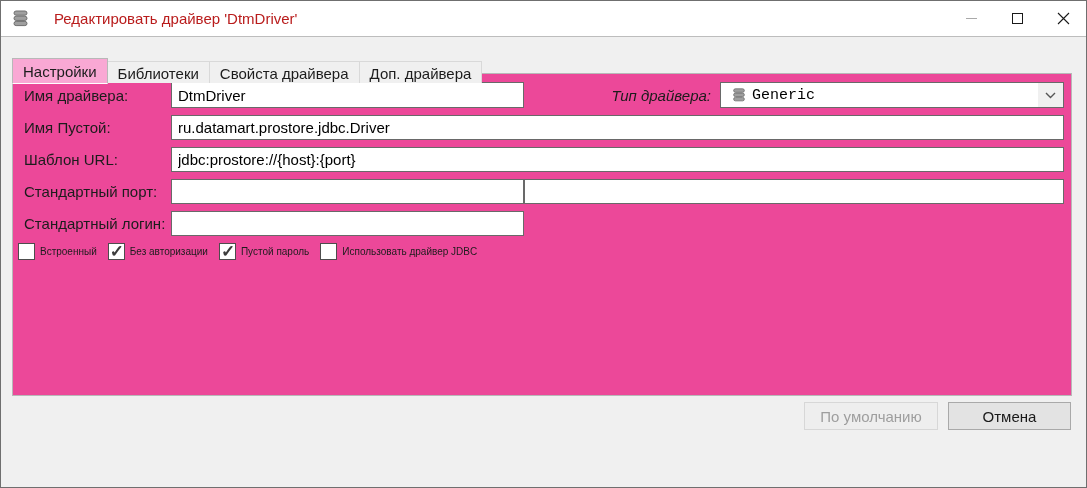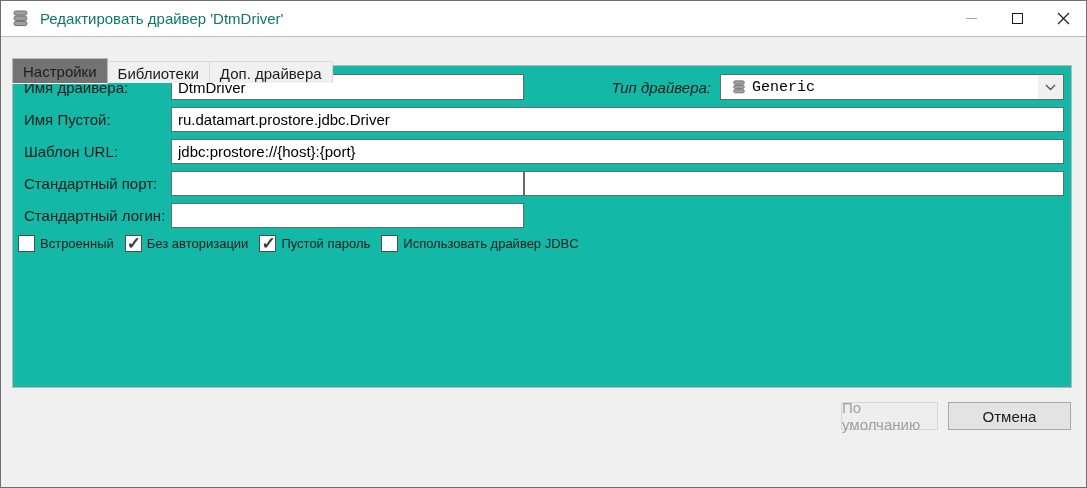--- a/index.html
+++ b/index.html
@@ -7,42 +7,42 @@
   .dialog {
     position:relative; width:1087px; height:488px; background:#f0f0f0;
     border:1px solid #6f6f6f; overflow:hidden;
   }
   
   .titlebar {
     height:36px; background:#ffffff; border-bottom:1px solid #bdbdbd;
     display:flex; align-items:center;
   }
   .titlebar .app-icon { margin-left:11px; width:17px; height:17px; flex:none; }
-  .titlebar .title-text { margin-left:11px; font-size:15px; color:#0f766e; white-space:nowrap; }
+  .titlebar .title-text { margin-left:25px; font-size:15px; color:#b91c1c; white-space:nowrap; }
   .win-controls { margin-left:auto; display:flex; height:100%; }
   .win-btn { width:46px; height:100%; display:flex; align-items:center; justify-content:center; cursor:pointer; }
   .min-glyph { width:11px; height:1px; background:#a9a9a9; }
   .max-glyph { width:11px; height:11px; border:1px solid #1a1a1a; background:transparent; }
   
   .tabs { position:absolute; left:11px; top:57px; display:flex; align-items:flex-end; z-index:3; }
   .tab {
     font-size:15px; color:#1c1c1c; background:#f0f0f0;
     border:1px solid #d9d9d9; border-bottom:none;
     height:22px; padding:1px 10px 0 10px; display:flex; align-items:center;
     margin-right:0; cursor:pointer; white-space:nowrap;
   }
   .tab + .tab { border-left:1px solid #d9d9d9; margin-left:-1px; }
   .tab.active {
-    background:#737373; border:1px solid #b8b8b8; border-bottom:1px solid #ffffff;
+    background:#f9a8d4; border:1px solid #b8b8b8; border-bottom:1px solid #ffffff;
     height:26px; margin-bottom:-1px; z-index:4;
   }
   
   .panel {
-    position:absolute; left:11px; top:64px; width:1060px; height:323px;
-    background:#14b8a6; border:1px solid #b8b8b8; z-index:2;
+    position:absolute; left:11px; top:72px; width:1060px; height:323px;
+    background:#ec4899; border:1px solid #b8b8b8; z-index:2;
     padding:8px 7px 0 11px;
   }
   .frow { display:flex; align-items:center; margin-bottom:7px; }
   .lbl { width:147px; flex:none; font-size:15px; color:#1c1c1c; white-space:nowrap; }
   .txt {
     height:25px; border:1px solid #696969; background:#fff;
     font-family:"Liberation Sans", sans-serif; font-size:15px; color:#000;
     padding:4px 6px; outline:none;
   }
   .txt.full { flex:1; }
@@ -65,29 +65,29 @@
   .chk-row { display:flex; align-items:center; margin-left:-6px; margin-top:2px; }
   .chk-group { display:flex; align-items:center; margin-right:11px; cursor:pointer; }
   .chk-box {
     width:17px; height:17px; border:1px solid #4d4d4d; background:#fff;
     flex:none; position:relative;
   }
   .chk-box[data-checked="true"]::after {
     content:"✓"; position:absolute; left:1px; top:-3px;
     font-size:17px; color:#3b3b3b; font-weight:bold;
   }
-  .chk-label { font-size:13px; color:#1c1c1c; margin-left:5px; white-space:nowrap; }
+  .chk-label { font-size:10px; color:#1c1c1c; margin-left:5px; white-space:nowrap; }
   
   .buttonbar { position:absolute; right:15px; top:401px; display:flex; gap:10px; z-index:2; }
   .btn {
     height:28px; font-family:"Liberation Sans", sans-serif; font-size:15px;
     display:flex; align-items:center; justify-content:center; cursor:pointer;
   }
   .btn-default-disabled {
-    width:97px; background:#eeeeee; border:1px solid #d7d7d7; color:#9e9e9e; cursor:default;
+    width:134px; background:#eeeeee; border:1px solid #d7d7d7; color:#9e9e9e; cursor:default;
   }
   .btn-ok {
     width:120px; background:#f4f4f4; border:2px solid #0078d7; color:#1a1a1a;
   }
   .btn-cancel {
     width:123px; background:#e3e3e3; border:1px solid #a9a9a9; color:#1a1a1a;
   }
 </style>
 </head>
 <body>
@@ -117,20 +117,23 @@
       </div>
     </div>
   </div>
 
   <div class="tabs">
     <div class="tab active">
       <span>Настройки</span>
     </div>
     <div class="tab">
       <span>Библиотеки</span>
+    </div>
+    <div class="tab">
+      <span>Свойста драйвера</span>
     </div>
     <div class="tab">
       <span>Доп. драйвера</span>
     </div>
   </div>
 
   <div class="panel">
 
     <div class="frow row1">
       <span class="lbl">Имя драйвера:</span>

